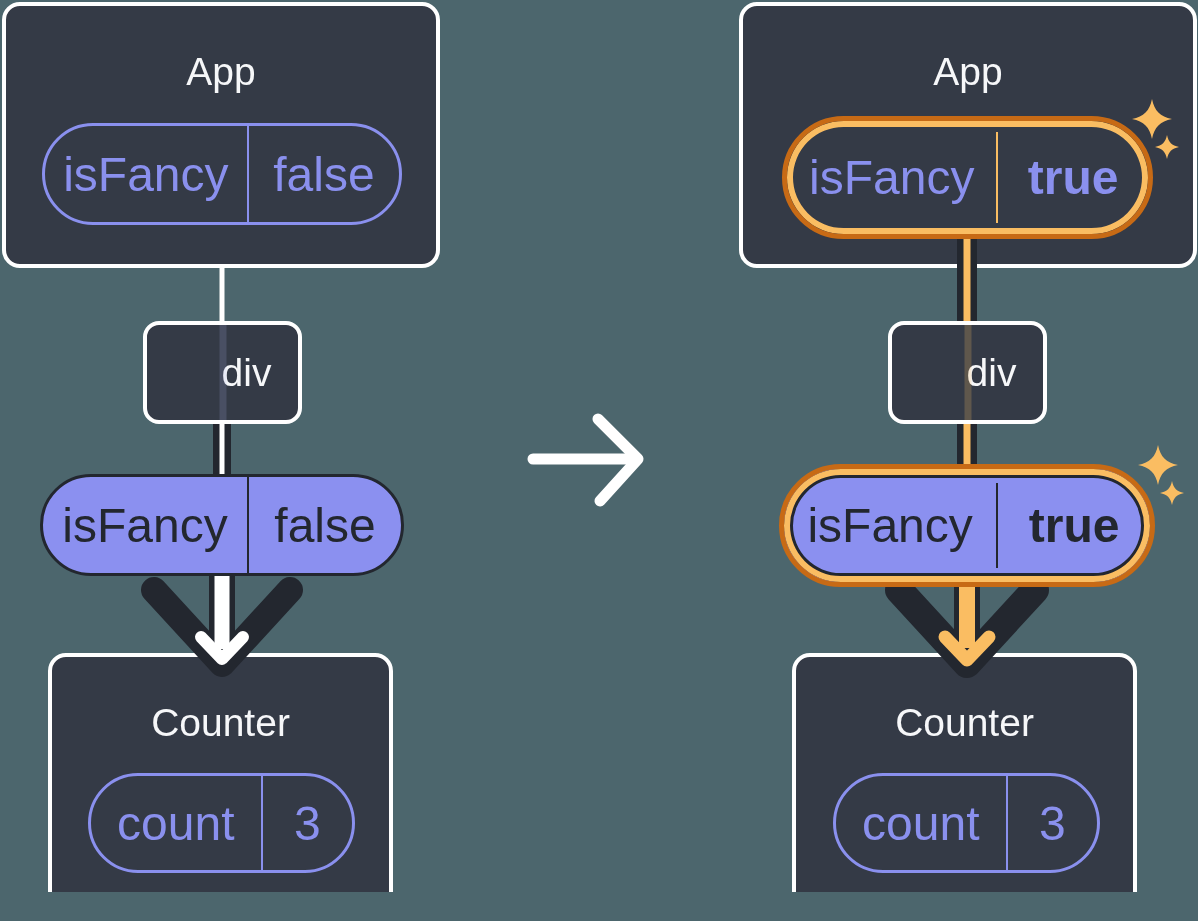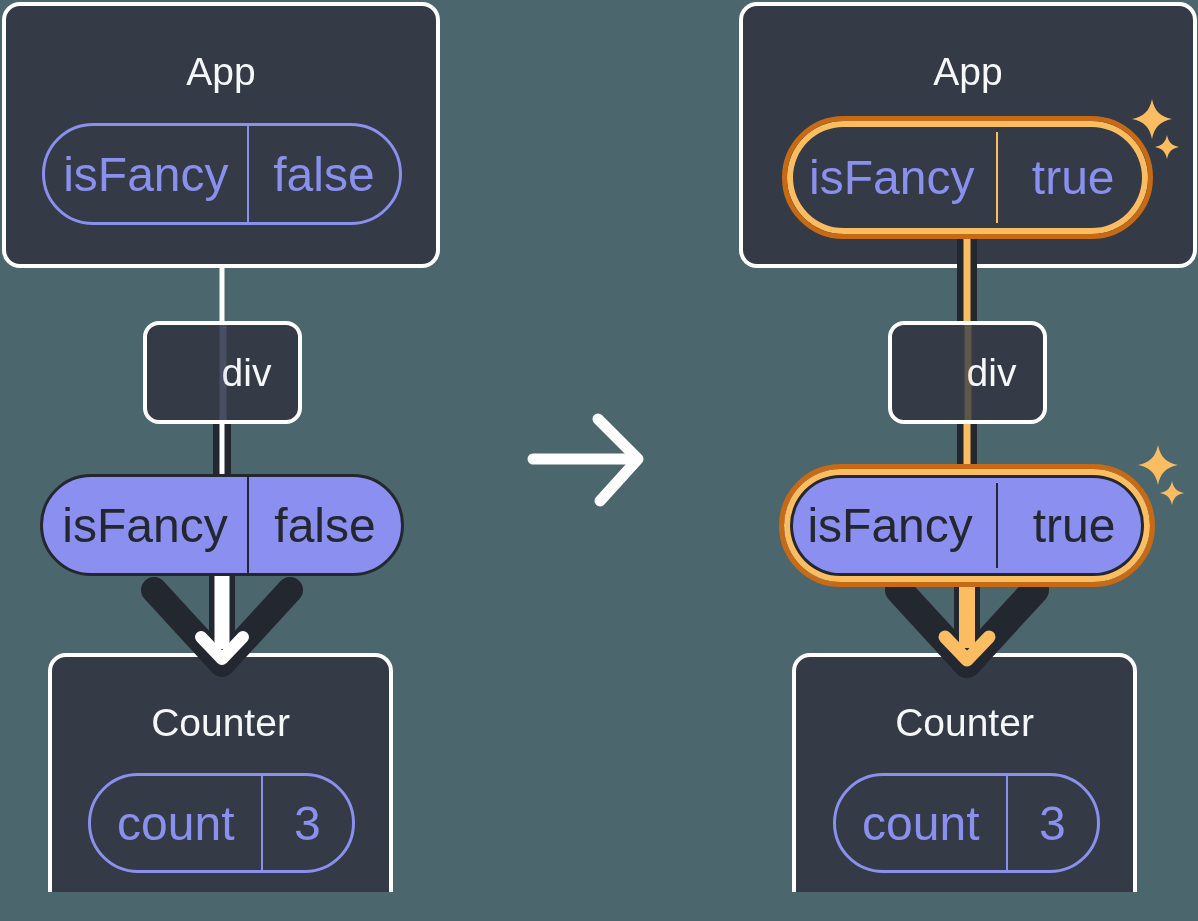--- a/index.html
+++ b/index.html
@@ -62,21 +62,21 @@
     background:var(--lavender,#8B90F0);
     border:5px solid var(--orange_dark,#C76A15);
     box-shadow:inset 0 0 0 6px var(--orange_light,#FABD62),
                inset 0 0 0 9px var(--dark,#23272F);
     color:var(--dark,#23272F);
     padding:14px 0;
   }
   .ring-pill-lavender .divider{background:var(--dark,#23272F);}
   .ring-pill-lavender .cell-name{width:58%;}
 
-  .bold{font-weight:normal;}
+  .bold{font-weight:bold;}
 
   .overlay-svg{position:absolute;left:0;top:0;z-index:2;pointer-events:none;}
   .stroke-dark{stroke:var(--dark,#23272F);}
   .stroke-white{stroke:#FFFFFF;}
   .stroke-orange{stroke:var(--orange_light,#FABD62);}
   .sparkle{position:absolute;z-index:4;}
   .sparkle path{fill:var(--orange_light,#FABD62);}
 </style>
 </head>
 <body>

